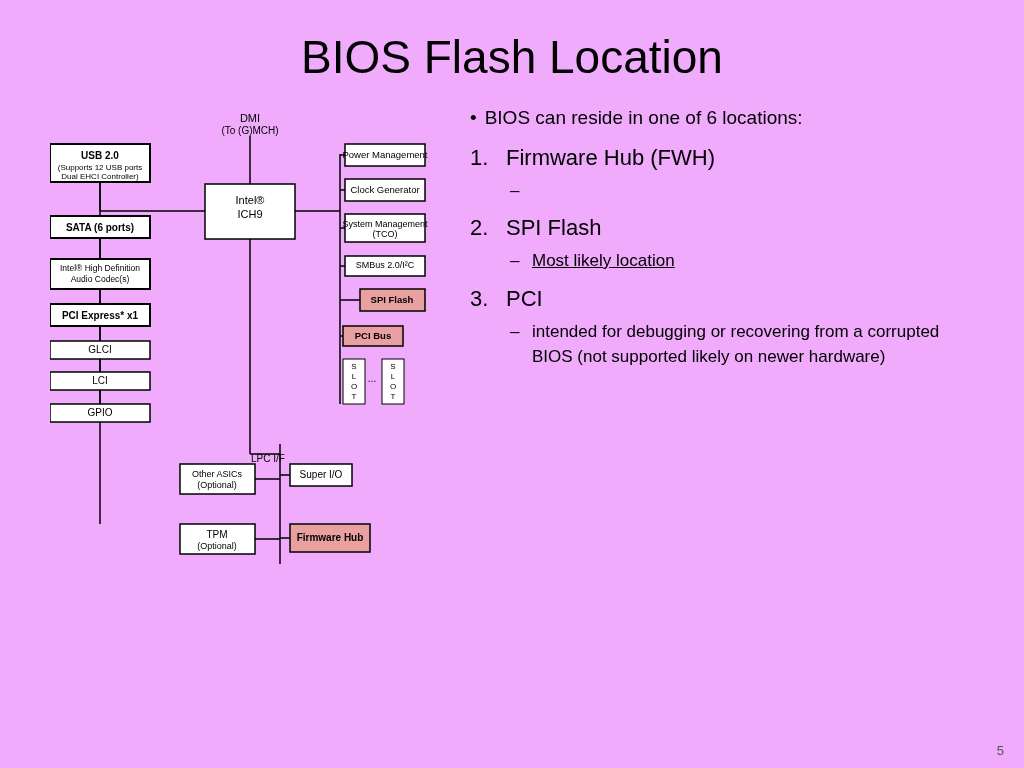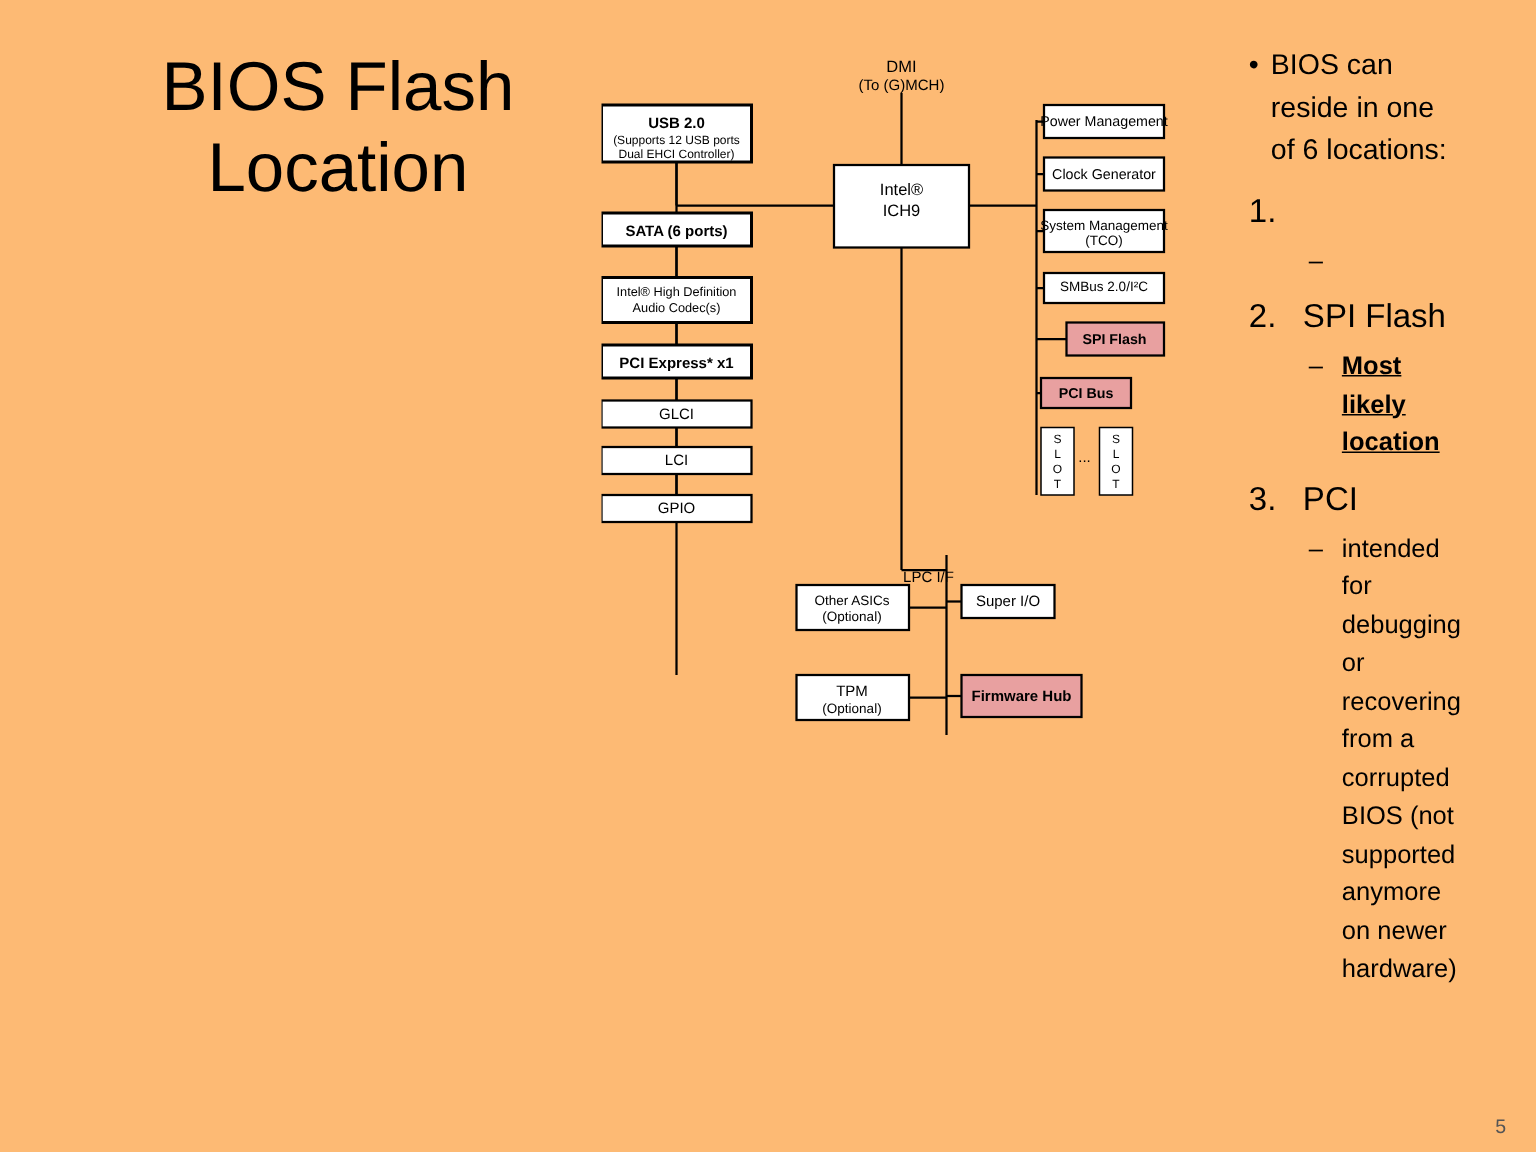--- a/index.html
+++ b/index.html
@@ -8,39 +8,39 @@
       font-family: Arial, sans-serif;
       width: 1024px;
       height: 768px;
       overflow: hidden;
       position: relative;
     }
 
     .slide {
       width: 1024px;
       height: 768px;
-      background: #fdba74;
+      background: #f0abfc;
       padding: 30px 50px 20px 50px;
       display: flex;
-      flex-direction: row;
+      flex-direction: column;
     }
 
     .slide-title {
       font-size: 46px;
       font-weight: normal;
       text-align: center;
       margin-bottom: 20px;
       color: #000;
     }
 
     .slide-body {
       display: flex;
       flex-direction: row;
       flex: 1;
-      gap: 32px;
+      gap: 20px;
     }
 
     
     .diagram-area {
       width: 380px;
       flex-shrink: 0;
       position: relative;
       font-size: 10px;
     }
 
@@ -86,21 +86,20 @@
       margin-top: 2px;
       margin-bottom: 2px;
     }
 
     .sub-bullet .dash {
       min-width: 16px;
     }
 
     .underline-link {
       text-decoration: underline;
-      font-weight: bold;
     }
 
     
     .diagram-svg-container {
       width: 380px;
       height: 520px;
       position: relative;
     }
 
     svg text {
@@ -240,40 +239,41 @@
     </div>
 
     <div class="content-area">
       <div class="bullet-main">
         <span>•</span>
         <span>BIOS can reside in one of 6 locations:</span>
       </div>
 
       <div class="numbered-item">
         <span class="num">1.</span>
+        <span class="label">Firmware Hub (FWH)</span>
       </div>
       <div class="sub-bullet">
         <span class="dash">–</span>
       </div>
 
       <div class="numbered-item">
         <span class="num">2.</span>
         <span class="label">SPI Flash</span>
       </div>
       <div class="sub-bullet">
         <span class="dash">–</span>
         <span class="underline-link">Most likely location</span>
       </div>
 
       <div class="numbered-item">
         <span class="num">3.</span>
         <span class="label">PCI</span>
       </div>
       <div class="sub-bullet">
         <span class="dash">–</span>
-        <span>intended for debugging or recovering from a corrupted BIOS (not supported anymore on newer hardware)</span>
+        <span>intended for debugging or recovering from a corrupted BIOS (not supported likely on newer hardware)</span>
       </div>
     </div>
 
   </div>
 
   <div class="page-num">5</div>
 </div>
 
 </body></html>

